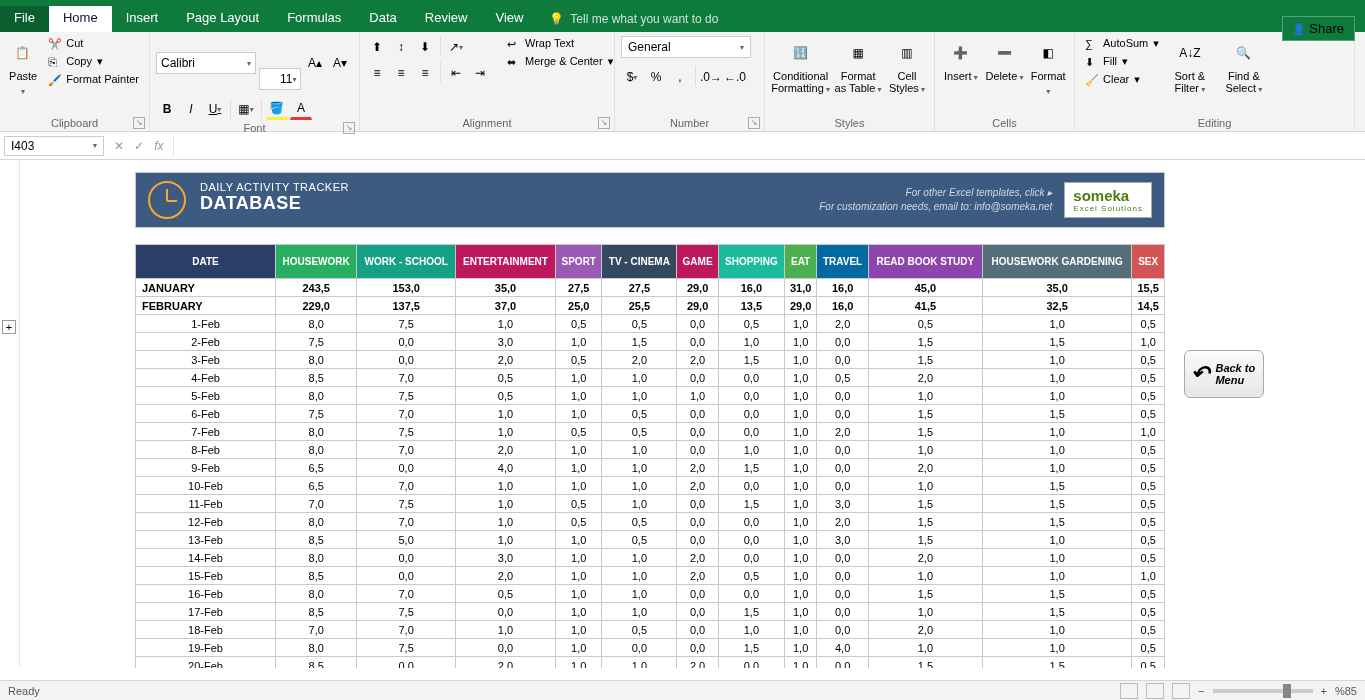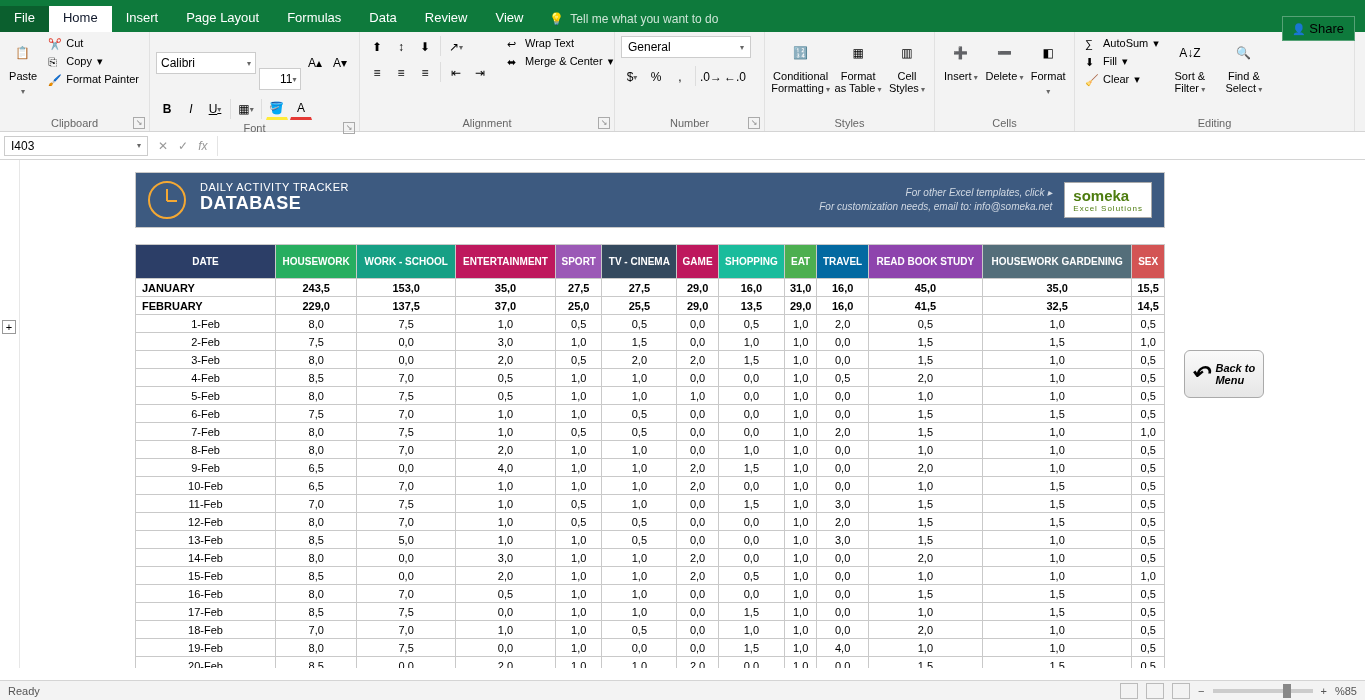--- a/index.html
+++ b/index.html
@@ -39,21 +39,21 @@
 .fontsize { border: 1px solid #ccc; background: #fff; width: 40px; height: 22px; padding: 0 20px; font-size: 12px; display: flex; align-items: center; justify-content: space-between; margin-top: 32px; }
 .smallarrow { font-size: 8px; color: #666; }
 .font-row2 { display: flex; gap: 2px; align-items: center; margin-top: 4px; }
 .tbtn { width: 22px; height: 22px; border: 1px solid transparent; display: flex; align-items: center; justify-content: center; cursor: pointer; font-size: 12px; }
 .tbtn.b { font-weight: bold; } .tbtn.i { font-style: italic; } .tbtn.u { text-decoration: underline; }
 .sep { width: 1px; height: 20px; background: #ddd; margin: 0 2px; }
 .numfmt { border: 1px solid #ccc; background: #fff; width: 130px; height: 22px; padding: 0 6px; display: flex; align-items: center; justify-content: space-between; margin-bottom: 4px; }
 
 
 .formulabar { height: 28px; background: #fff; border-bottom: 1px solid #d4d4d4; display: flex; align-items: center; }
-.namebox { width: 144px; border: 1px solid #ccc; height: 20px; margin: 0 0 0 4px; padding: 0 6px; display: flex; align-items: center; justify-content: space-between; font-size: 12px; }
+.namebox { width: 100px; border: 1px solid #ccc; height: 20px; margin: 0 0 0 4px; padding: 0 6px; display: flex; align-items: center; justify-content: space-between; font-size: 12px; }
 .fbar-btns { display: flex; gap: 10px; padding: 0 10px; color: #999; }
 .fbar-input { flex: 1; height: 20px; border-left: 1px solid #e4e4e4; padding-left: 8px; }
 
 
 .sheetwrap { position: relative; height: 508px; overflow: auto; background: #fff; }
 .gutter-left { position: absolute; left: 0; top: 0; width: 20px; height: 100%; border-right: 1px solid #e7e7e7; }
 .expand-toggle { position: absolute; left: 2px; top: 160px; width: 14px; height: 14px; border: 1px solid #999; font-size: 11px; text-align: center; line-height: 12px; }
 
 .doc { margin-left: 135px; margin-top: 12px; width: 1030px; }
 

